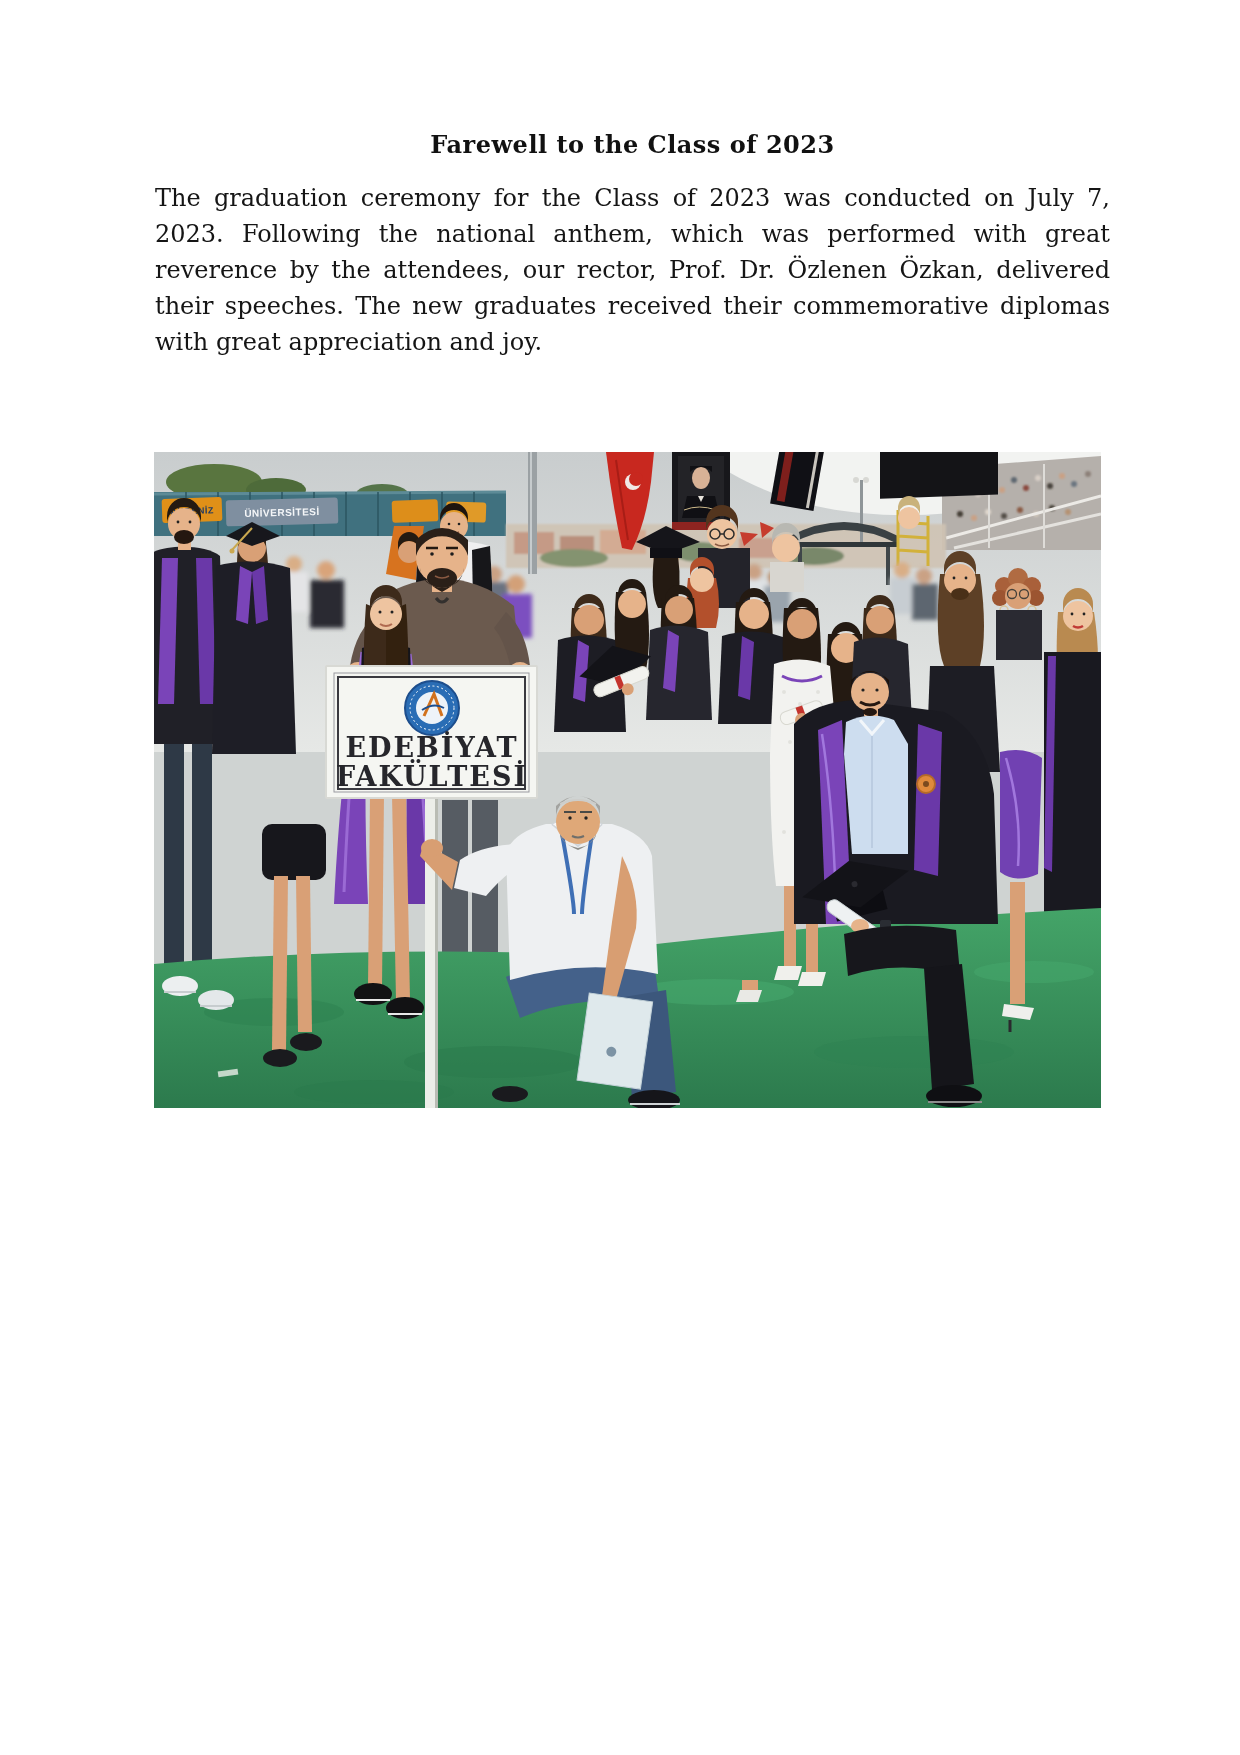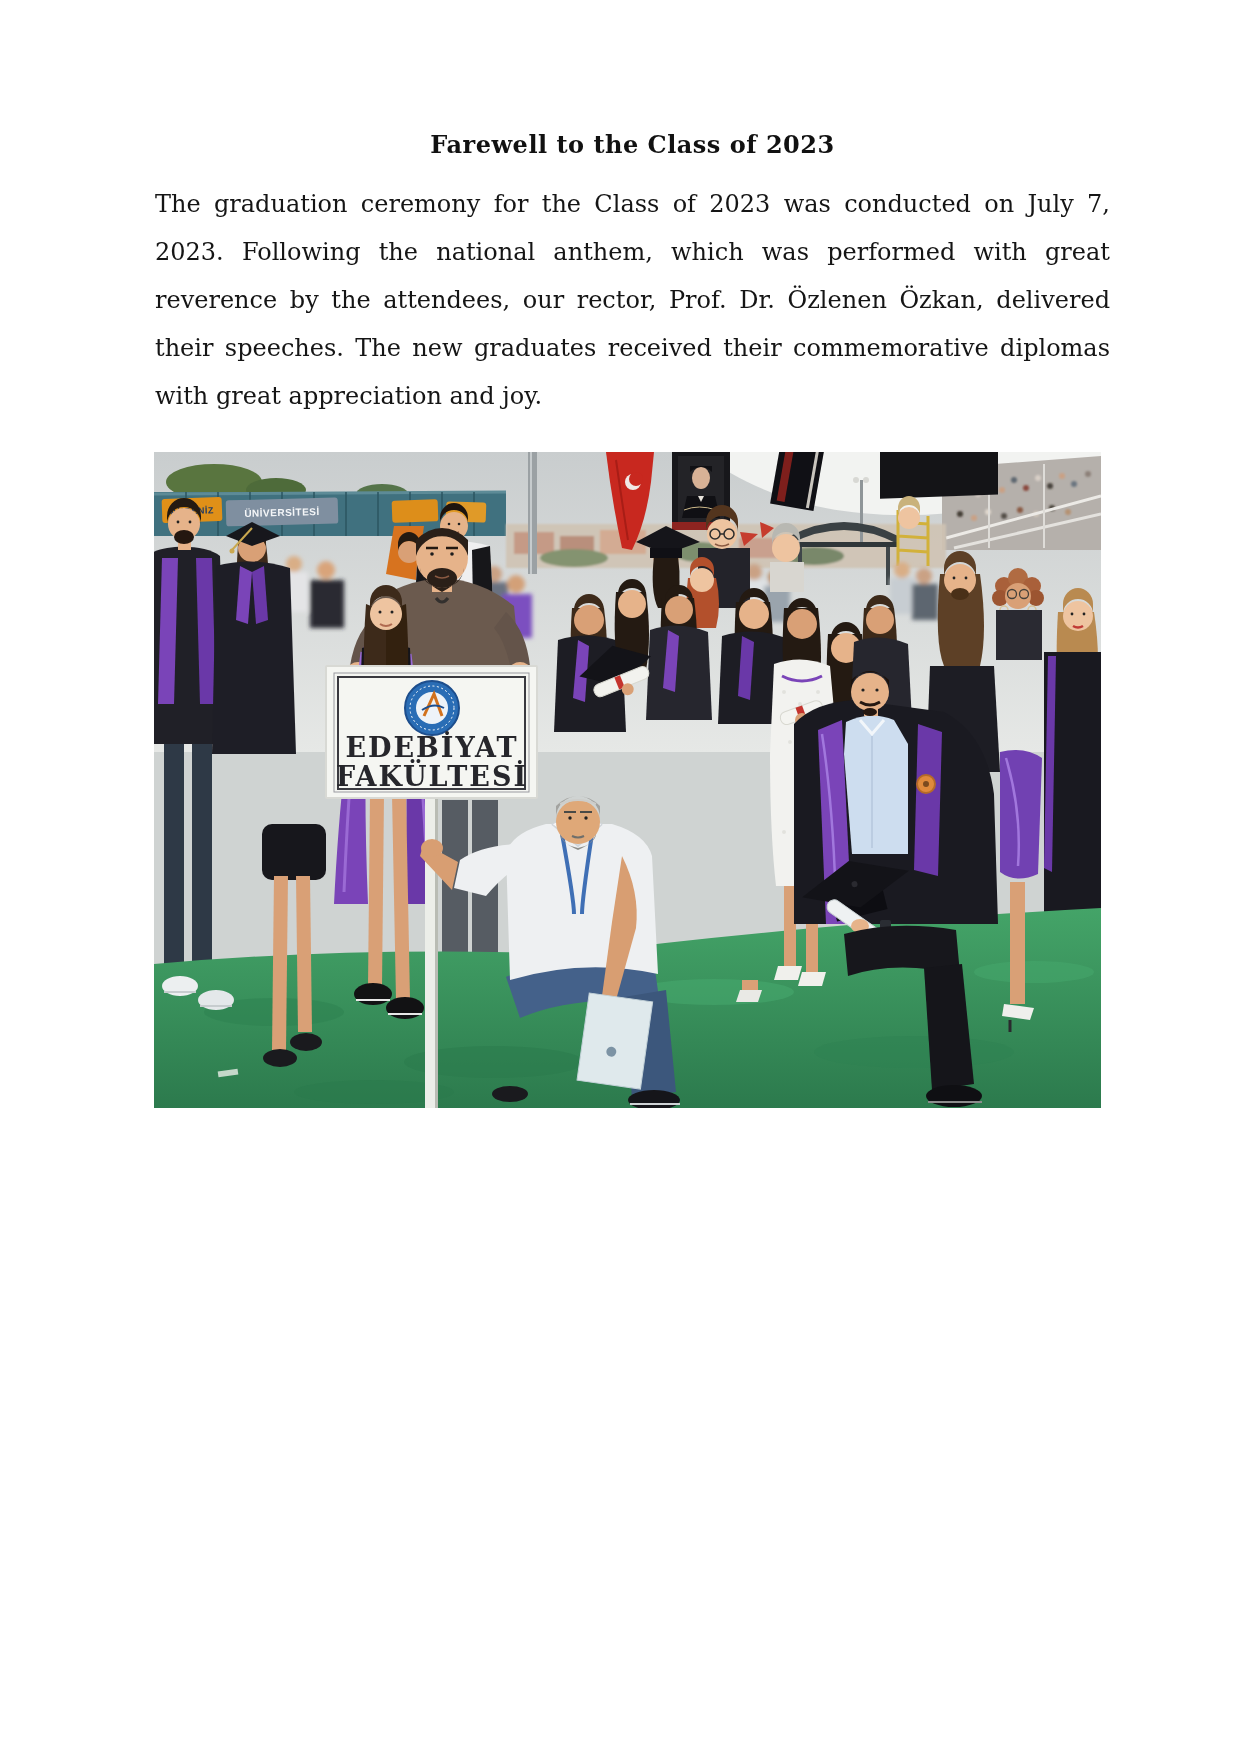--- a/index.html
+++ b/index.html
@@ -18,21 +18,21 @@
     margin:0;
     font-size:24px;font-weight:bold;
     text-align:center;
     letter-spacing:0.5px;
     color:#111111;
   }
   .body-text{
     position:absolute;
     left:147px;width:955px;top:180px;
     margin:0;
-    font-size:24px;line-height:48px;
+    font-size:24px;line-height:36px;
     text-align:justify;
     color:#151515;
   }
   .photo{
     position:absolute;
     left:146px;top:452px;width:947px;height:656px;
     overflow:hidden;
     background:#cfd3d2;
   }
   .photo svg{display:block;}

